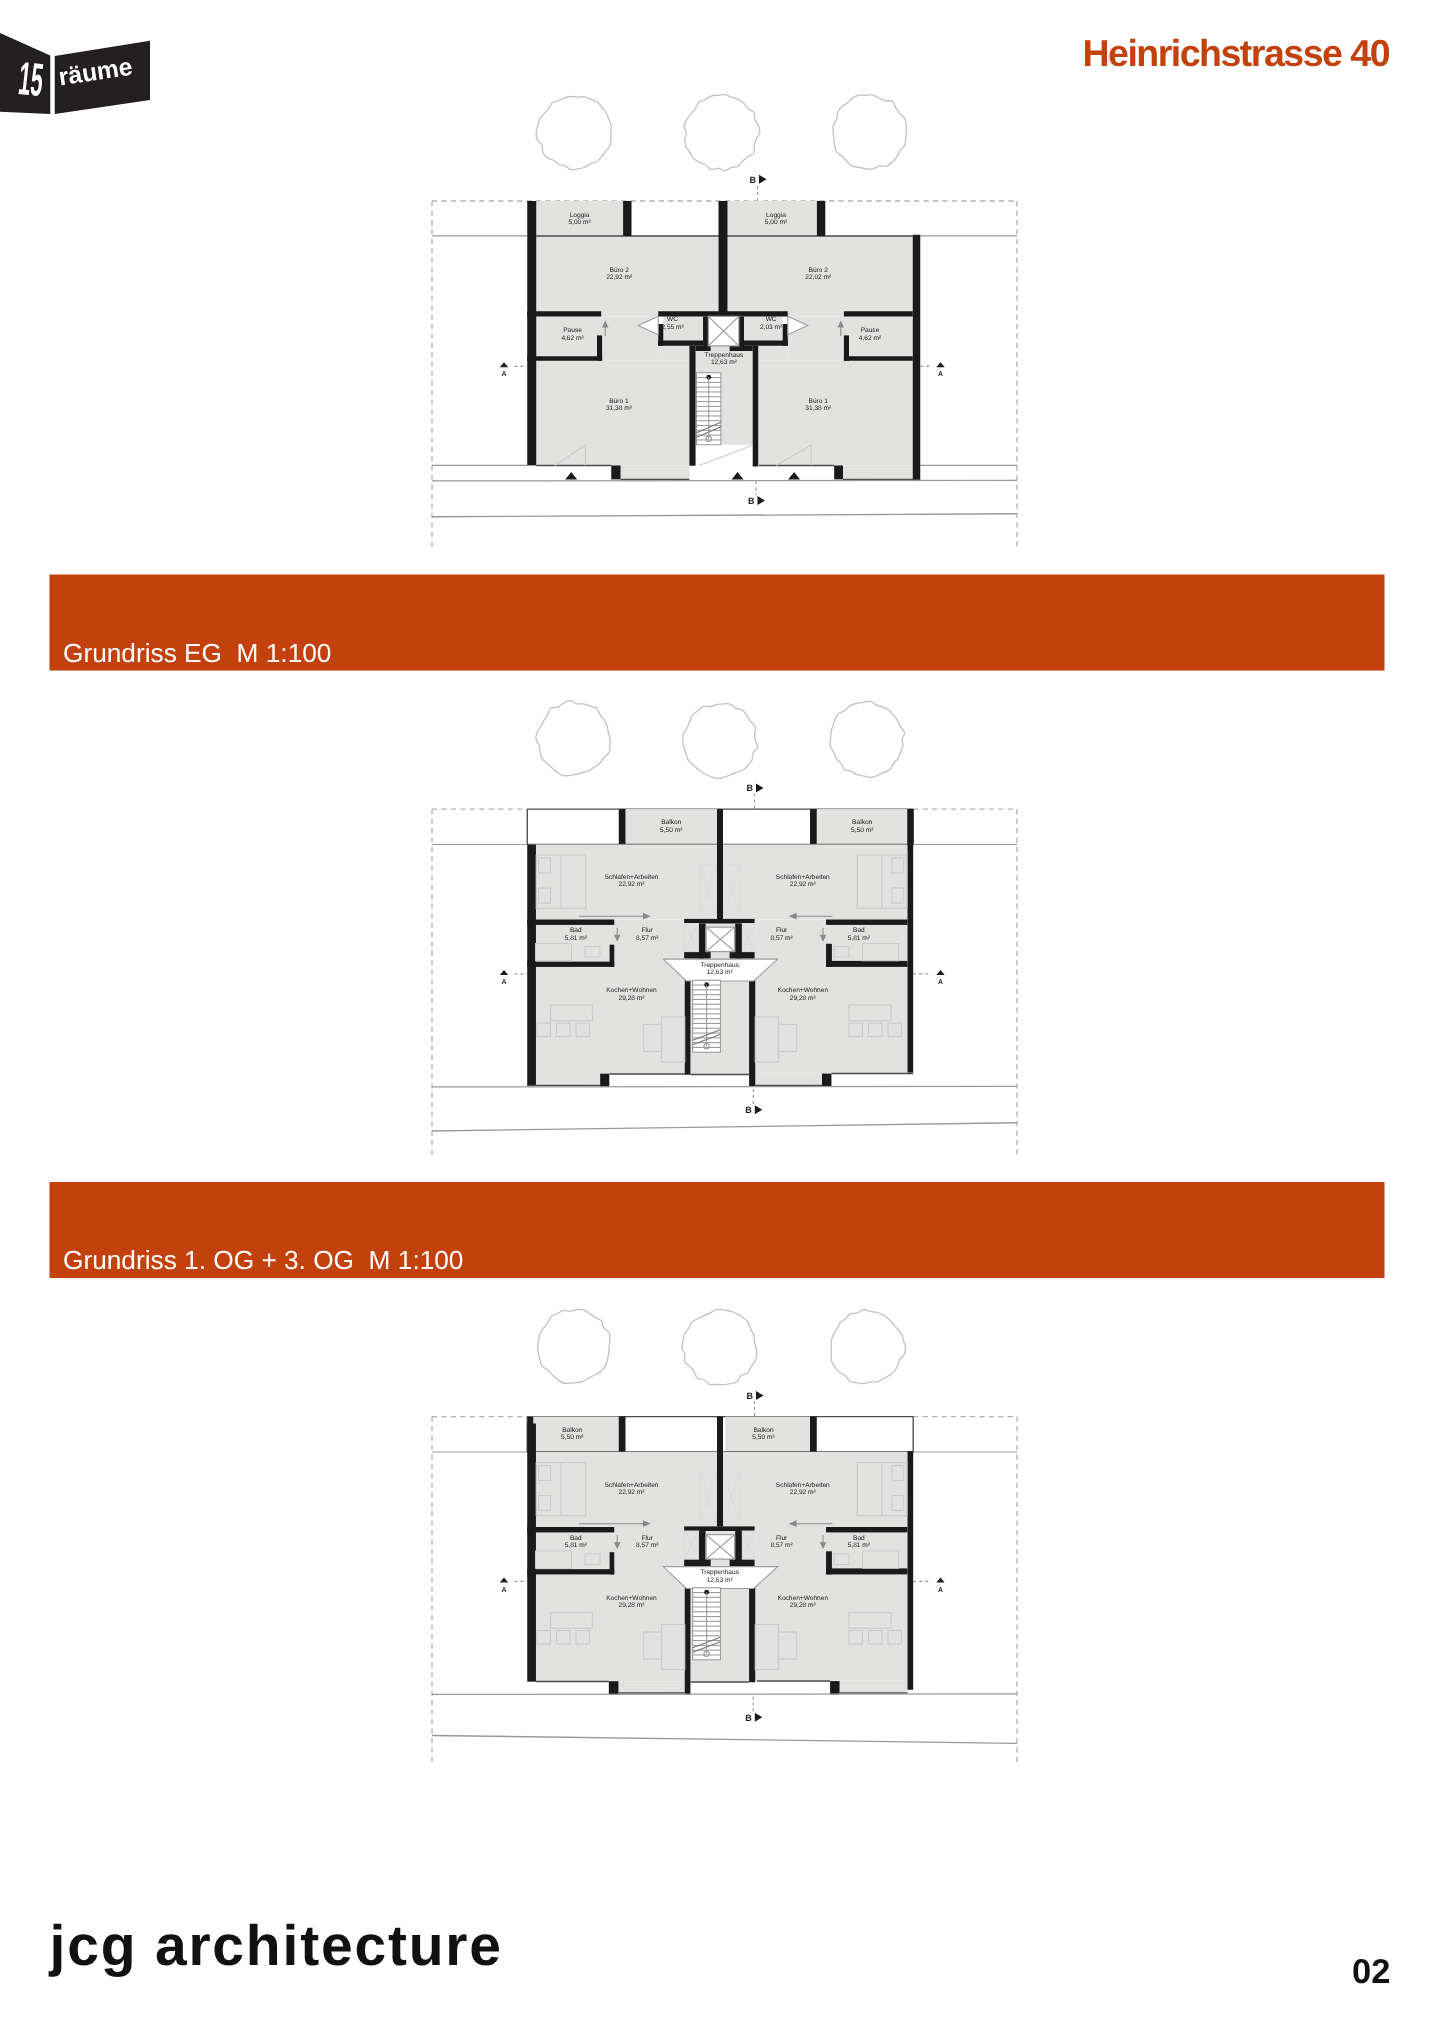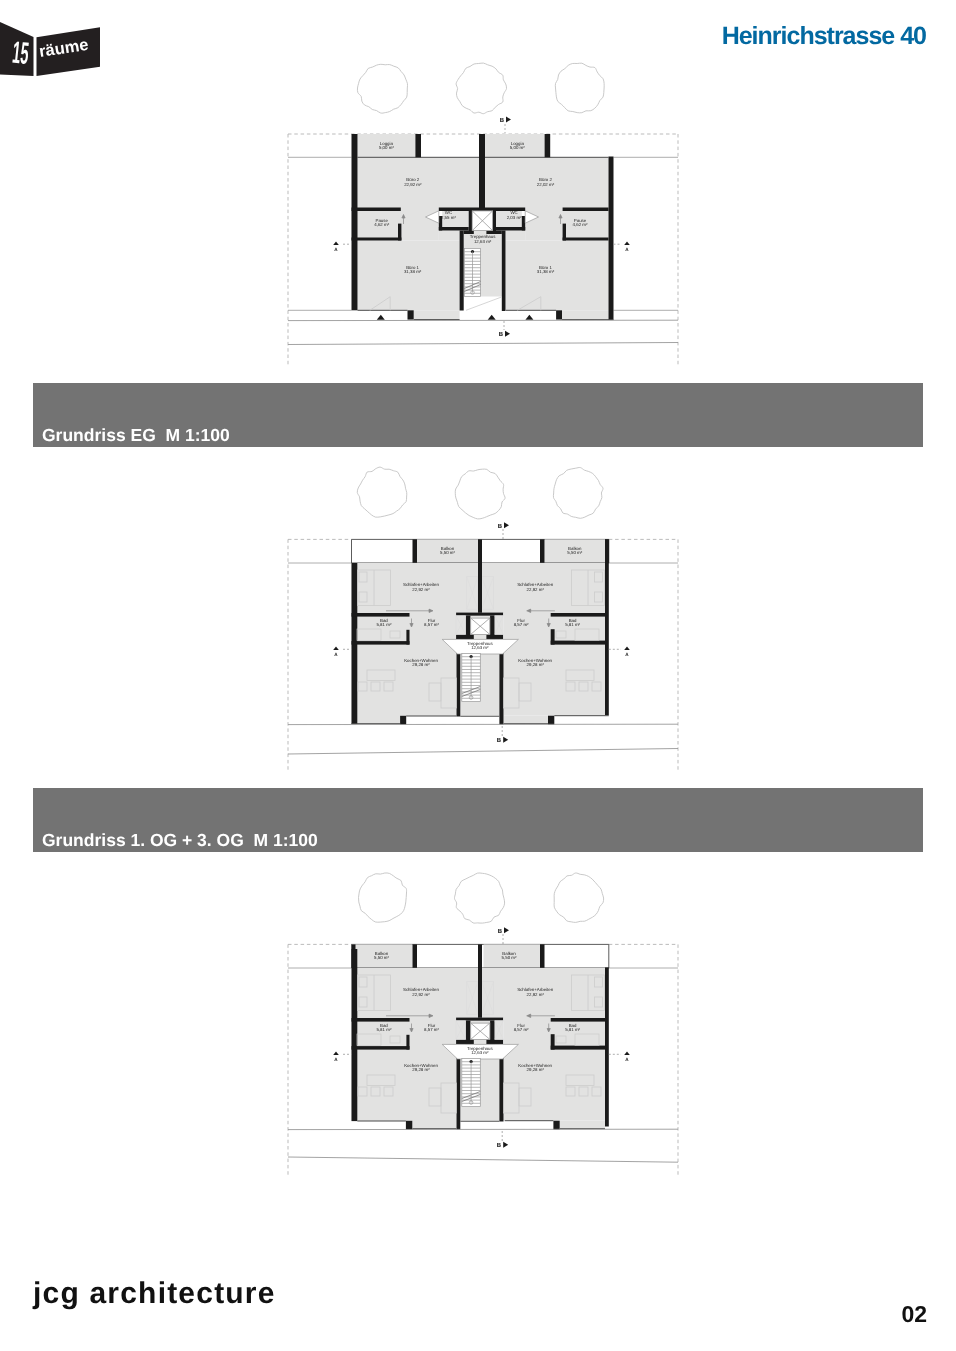--- a/index.html
+++ b/index.html
@@ -1,17 +1,17 @@
 <!DOCTYPE html>
 <html><head><meta charset="utf-8">
 <style>
 html,body{margin:0;padding:0;background:#ffffff;width:956px;height:1351px;overflow:hidden;}
 *{box-sizing:border-box;-webkit-font-smoothing:antialiased;text-rendering:geometricPrecision;}
 .sheet{position:relative;width:956px;height:1351px;font-family:"Liberation Sans",sans-serif;}
-.banner{position:absolute;left:33px;width:890px;height:64px;background:#737373;color:#fff;font-weight:bold;font-size:17.5px;}
+.banner{position:absolute;left:33px;width:890px;height:64px;background:#c2410c;color:#fff;font-weight:normal;font-size:17.5px;}
 .banner span{position:absolute;left:9px;bottom:1px;white-space:pre;}
 </style></head>
 <body>
 <div class="sheet">
 
 <svg width="956" height="1351" viewBox="0 0 956 1351" style="position:absolute;left:0;top:0">
 
 <path d="M 407.3 88.0 C 407.3 89.5 407.3 91.0 407.2 92.5 C 407.1 94.0 407.3 95.8 406.7 97.2 C 406.1 98.6 404.6 99.6 403.7 100.8 C 402.8 102.0 402.1 103.3 401.1 104.5 C 400.1 105.6 399.1 106.9 397.9 107.7 C 396.6 108.5 394.9 108.6 393.6 109.2 C 392.2 109.9 391.1 111.0 389.7 111.5 C 388.3 112.1 386.8 112.4 385.3 112.6 C 383.8 112.9 382.1 113.4 380.7 113.0 C 379.2 112.7 378.0 111.2 376.6 110.6 C 375.2 110.0 373.6 110.1 372.3 109.5 C 371.0 108.8 370.2 107.5 368.8 106.7 C 367.5 106.0 365.6 105.9 364.4 104.9 C 363.2 104.0 362.4 102.5 361.8 101.1 C 361.3 99.7 361.9 97.8 361.2 96.4 C 360.5 95.0 358.5 94.1 357.9 92.7 C 357.3 91.3 357.4 89.5 357.5 88.0 C 357.6 86.5 358.2 84.9 358.6 83.4 C 359.0 82.0 359.2 80.4 360.0 79.1 C 360.7 77.8 361.9 76.7 362.9 75.6 C 363.9 74.4 364.9 73.5 365.8 72.3 C 366.7 71.1 367.1 69.3 368.2 68.4 C 369.4 67.6 371.2 67.6 372.6 67.0 C 373.9 66.5 375.1 65.7 376.5 65.2 C 377.9 64.7 379.4 64.3 380.8 64.3 C 382.2 64.2 383.7 64.7 385.2 64.8 C 386.6 64.8 388.2 64.3 389.7 64.6 C 391.1 64.8 392.4 65.7 393.8 66.2 C 395.3 66.8 397.0 67.0 398.2 67.9 C 399.4 68.7 400.1 70.3 401.1 71.5 C 402.1 72.7 403.3 73.7 404.1 75.0 C 404.8 76.2 405.2 77.8 405.8 79.2 C 406.3 80.6 407.1 82.0 407.4 83.4 C 407.7 84.9 407.4 86.5 407.3 88.0 Z" fill="white" stroke="#c3c3c3" stroke-width="0.9"></path>
 
 <path d="M 506.5 88.5 C 506.3 90.0 504.8 91.4 504.2 92.8 C 503.6 94.2 503.0 95.4 502.8 96.9 C 502.5 98.5 503.5 100.7 502.8 102.0 C 502.1 103.2 499.8 103.6 498.5 104.5 C 497.3 105.4 496.3 106.3 495.2 107.3 C 494.1 108.3 493.3 110.0 492.1 110.7 C 490.8 111.4 489.0 111.2 487.6 111.7 C 486.1 112.2 484.8 113.6 483.3 113.7 C 481.9 113.8 480.4 112.3 478.8 112.2 C 477.2 112.1 475.4 113.4 474.0 113.0 C 472.6 112.7 471.6 110.8 470.3 110.0 C 469.0 109.2 467.5 108.9 466.1 108.2 C 464.8 107.5 463.2 106.7 462.2 105.6 C 461.2 104.5 460.7 102.9 459.9 101.6 C 459.0 100.3 457.9 99.1 457.3 97.7 C 456.7 96.3 456.4 94.6 456.5 93.1 C 456.6 91.5 457.7 90.0 457.6 88.5 C 457.5 87.0 456.0 85.3 456.1 83.8 C 456.2 82.4 457.3 80.9 458.0 79.6 C 458.8 78.3 459.7 77.0 460.6 75.9 C 461.5 74.7 462.6 73.8 463.5 72.5 C 464.3 71.3 464.7 69.4 465.8 68.3 C 466.9 67.3 468.6 67.2 470.0 66.5 C 471.4 65.7 472.6 64.5 474.0 64.0 C 475.5 63.5 477.1 63.7 478.7 63.5 C 480.2 63.4 481.8 62.9 483.4 63.1 C 484.9 63.3 486.3 64.3 487.7 64.8 C 489.2 65.4 490.7 65.6 492.1 66.2 C 493.5 66.9 494.8 67.8 495.9 68.8 C 497.0 69.8 497.5 71.4 498.6 72.4 C 499.8 73.5 501.9 73.8 502.7 75.1 C 503.5 76.3 502.9 78.4 503.4 79.8 C 503.9 81.3 505.1 82.4 505.7 83.9 C 506.2 85.3 506.7 87.0 506.5 88.5 Z" fill="white" stroke="#c3c3c3" stroke-width="0.9"></path>
@@ -772,27 +772,27 @@
 
 <polygon points="0,22 33.5,37 33.5,76 0,74.5" fill="#231f20"></polygon>
 
 <text x="0" y="0" font-size="31" font-weight="bold" fill="#fff" font-family="Liberation Sans, sans-serif" transform="translate(11.5,62.5) rotate(6) scale(0.47,1)">15</text>
 
 <polygon points="36.5,37.3 100,27.2 100,66.7 36.5,76" fill="#231f20"></polygon>
 
 <text x="40" y="57" font-size="16.5" font-weight="bold" fill="#fff" font-family="Liberation Sans, sans-serif" transform="rotate(-8.5 40 57)">räume</text>
 </svg>
 
-<div style="position:absolute;right:30px;top:22px;font-size:25px;font-weight:bold;letter-spacing:-1px;color:#0369a1;">Heinrichstrasse 40</div>
+<div style="position:absolute;right:30px;top:22px;font-size:25px;font-weight:bold;letter-spacing:-1px;color:#c2410c;">Heinrichstrasse 40</div>
 
 <div class="banner" style="top:383px;">
       <span>Grundriss EG  M 1:100</span>
     </div>
 
 <div class="banner" style="top:788px;text-align:center;">
       <span>Grundriss 1. OG + 3. OG  M 1:100</span>
     </div>
 
 
-<div style="position:absolute;left:33px;top:1277px;font-size:30px;font-weight:bold;letter-spacing:1.2px;color:#111;">jcg architecture</div>
+<div style="position:absolute;left:33px;top:1277px;font-size:38px;font-weight:bold;letter-spacing:1.2px;color:#111;">jcg architecture</div>
 
 <div style="position:absolute;right:29px;top:1301px;font-size:23px;font-weight:bold;color:#111;">02</div>
 </div>
 
 </body></html>

